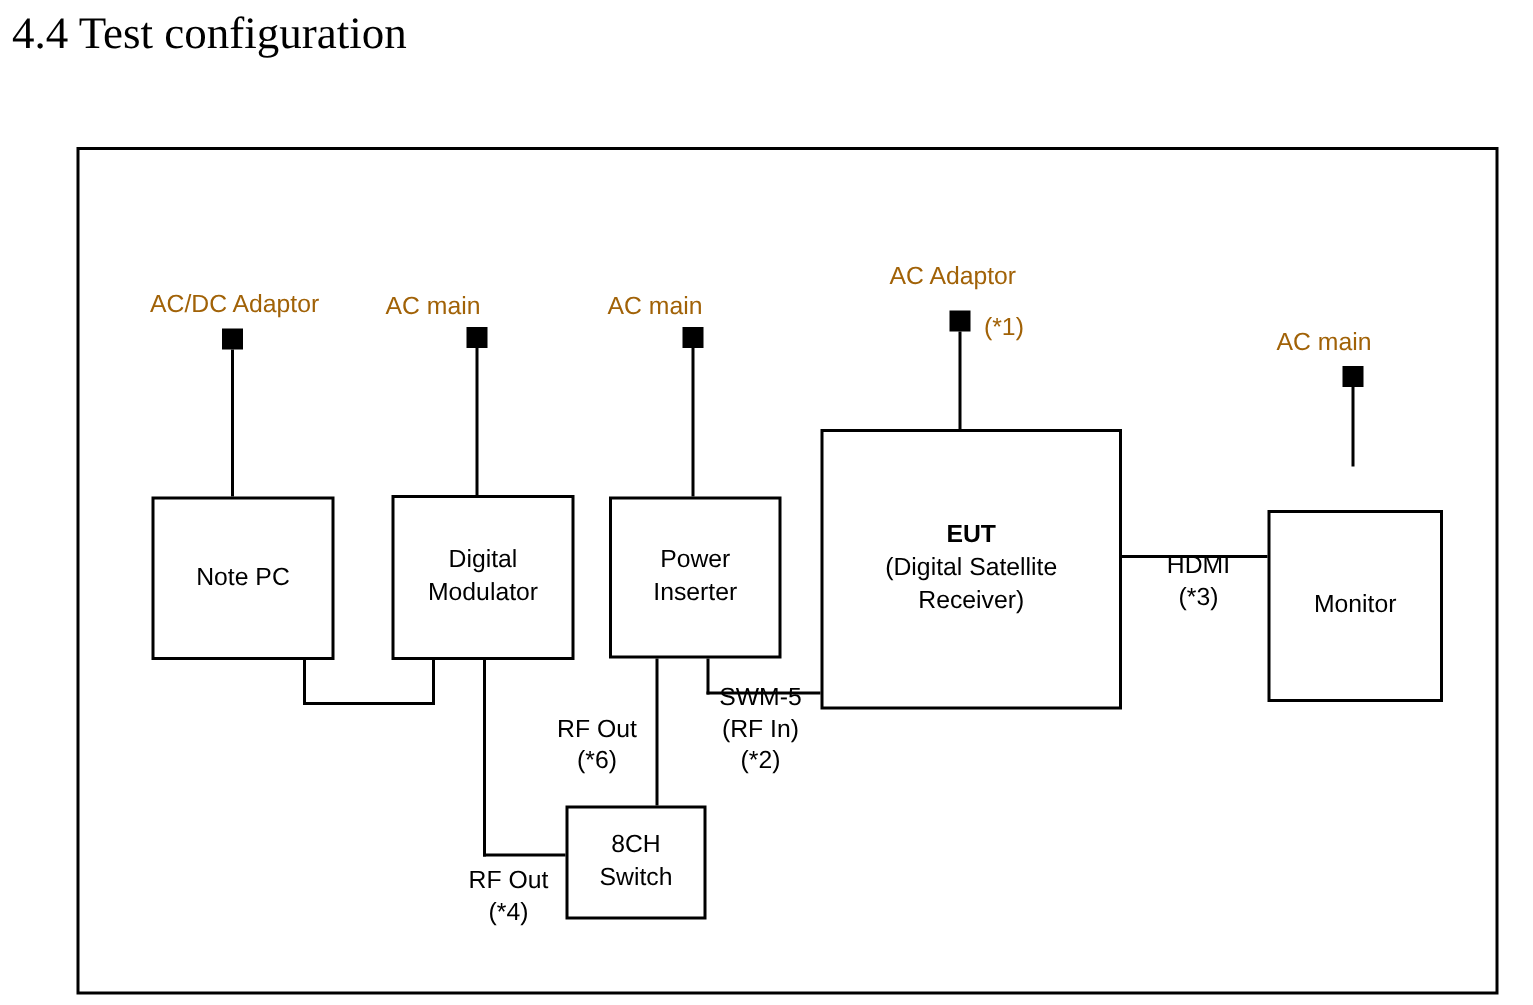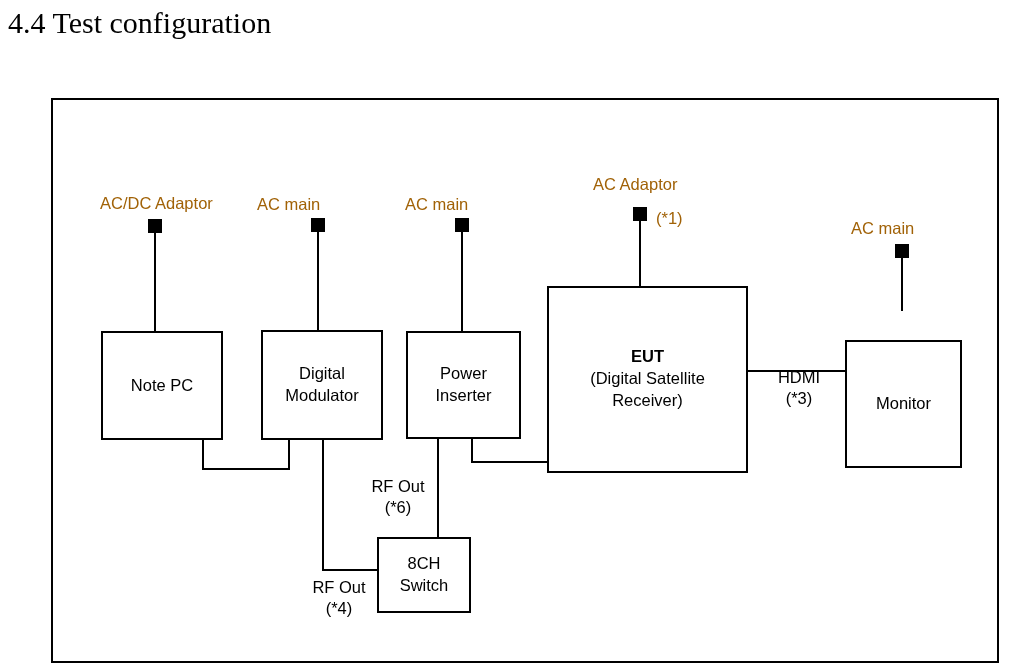--- a/index.html
+++ b/index.html
@@ -176,18 +176,21 @@
 
     <div class="wire wire-h" style="left:693px; top:270px; width:101px;"></div>
 
 
     <div class="conn-label" style="left:248px; top:477px; width:76px;">RF Out
 (*4)</div>
 
     <div class="conn-label" style="left:307px; top:376px; width:76px;">RF Out
 (*6)</div>
 
+    <div class="conn-label" style="left:411px; top:355px; width:86px;">SWM-5
+(RF In)
+(*2)</div>
 
     <div class="conn-label" style="left:710px; top:267px; width:72px;">HDMI
 (*3)</div>
 
   </div>
 </div>
 
 </body></html>

